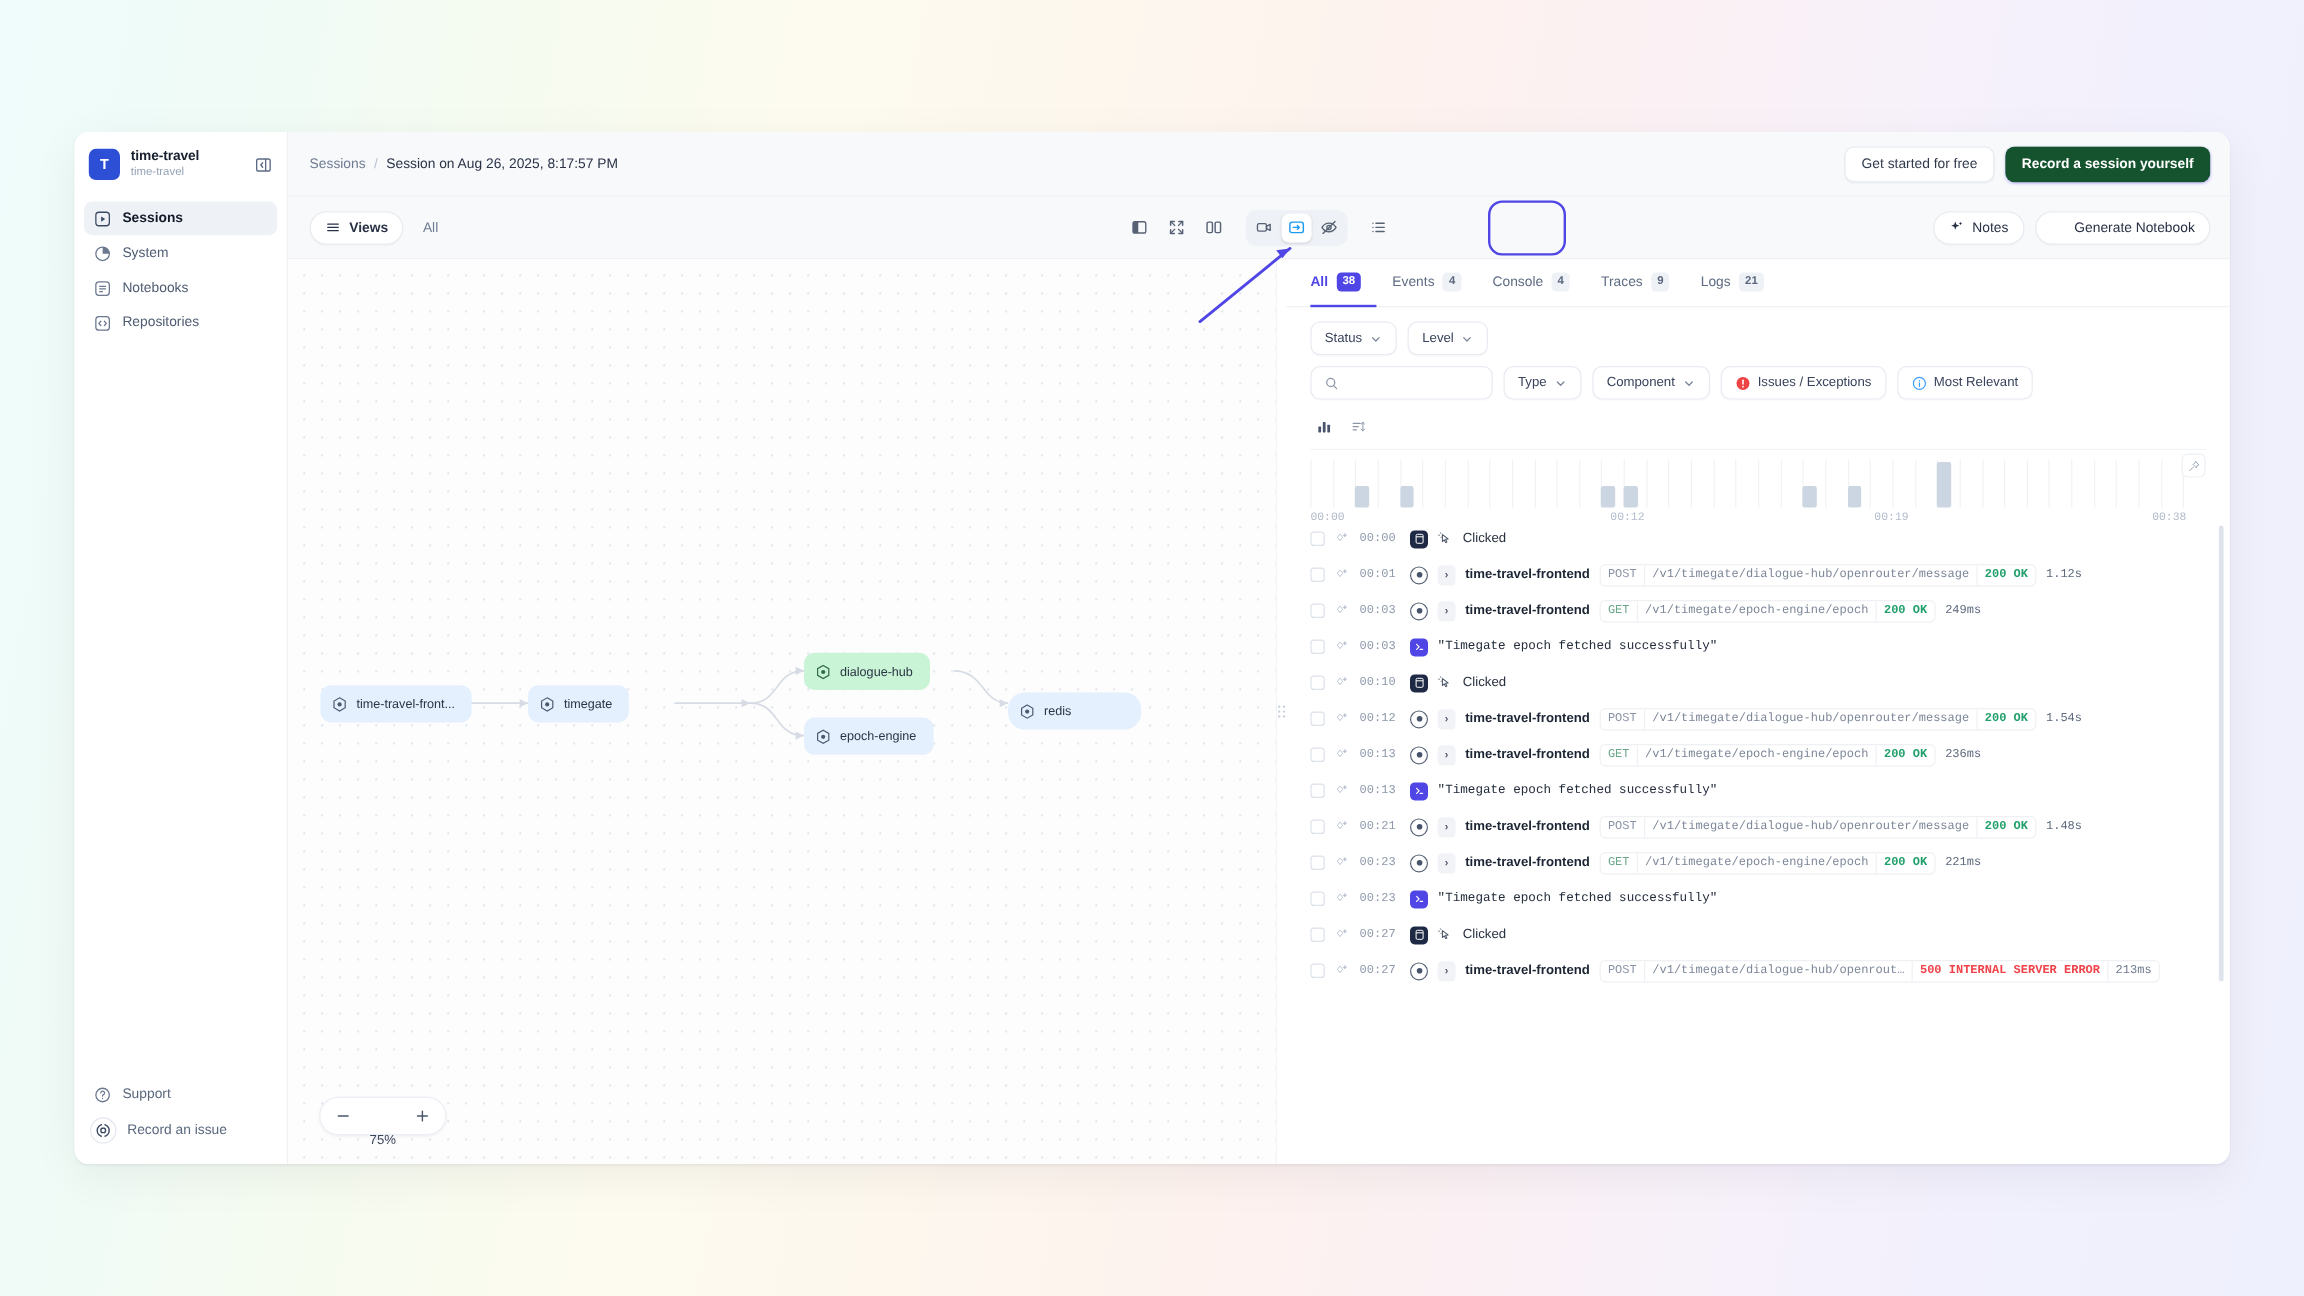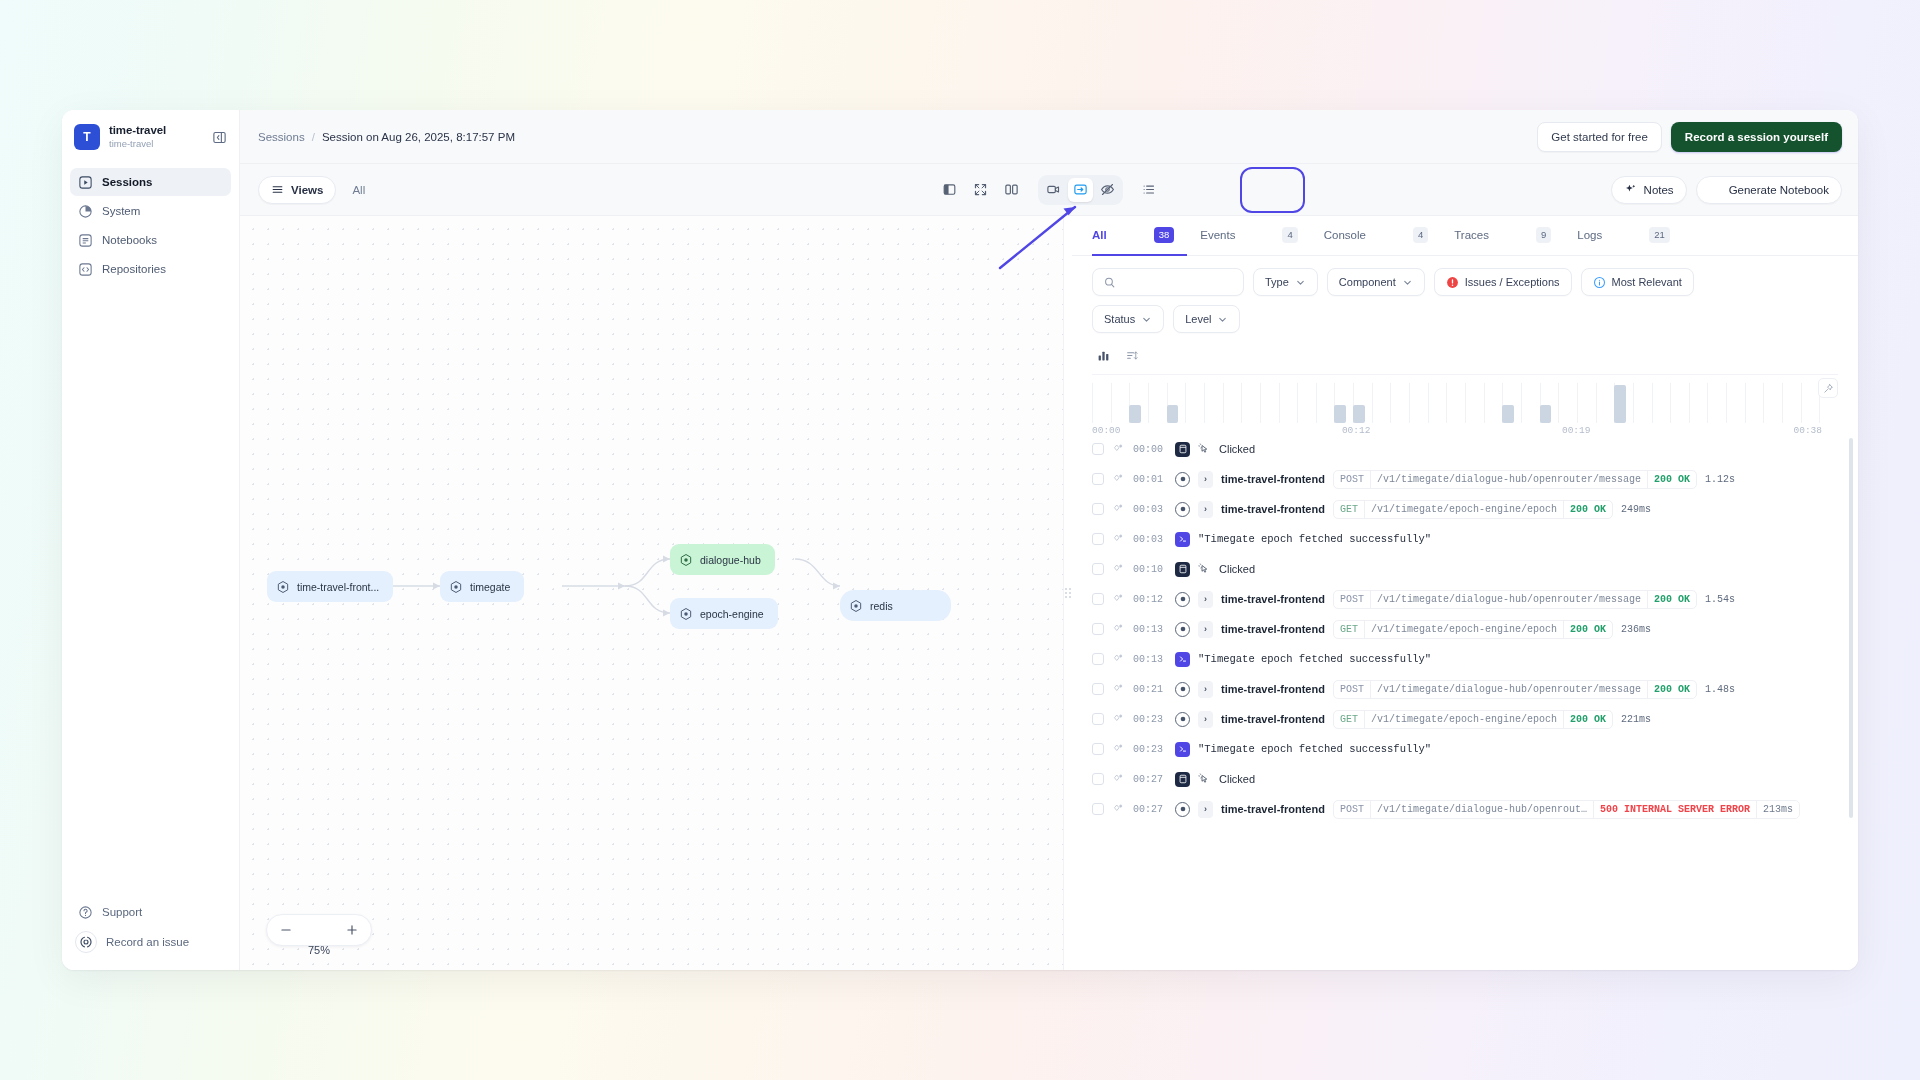--- a/index.html
+++ b/index.html
@@ -202,22 +202,22 @@
   .tabs { display: flex; align-items: center; gap: 0; padding: 0 20px; border-bottom: 1px solid #eef0f4; height: 40px; flex: 0 0 40px; }
   .tab {
     display: flex; align-items: center; gap: 7px;
     height: 40px; padding: 0 13px; cursor: pointer;
     font-size: 11.5px; color: #5e6b82; font-weight: 500;
     border-bottom: 2px solid transparent; margin-bottom: -1px;
   }
   .tab:first-child { padding-left: 0; }
   .tab.active { color: #4f46e5; font-weight: 600; border-bottom-color: #4f46e5; }
   .tab .cnt {
-    font-size: 9.5px; font-weight: 400; color: #5c6880;
-    background: #eef1f6; border-radius: 4px; padding: 2px 5px; line-height: 1.25; margin-left: 40px;
+    font-size: 9.5px; font-weight: 700; color: #5c6880;
+    background: #eef1f6; border-radius: 4px; padding: 2px 5px; line-height: 1.25;
   }
   .tab.active .cnt { background: #4f46e5; color: #fff; }
 
   .filters { padding: 12px 20px 0 20px; display: flex; flex-direction: column; gap: 9px; }
   .filter-row { display: flex; align-items: center; gap: 9px; flex-wrap: nowrap; }
   .fpill {
     display: inline-flex; align-items: center; gap: 6px;
     height: 28px; padding: 0 11px;
     border: 1px solid #e8ebf1; border-radius: 8px; background: #fff;
     font-size: 11px; color: #38425a; cursor: pointer; white-space: nowrap;
@@ -547,21 +547,21 @@
         <div class="node blue" style="left:430px; top:382px;">
           <span class="nico">
             <svg width="14" height="14" viewBox="0 0 24 24" fill="none" stroke="currentColor" stroke-width="1.7">
               <path d="M12 2.6l8 4.6v9.6l-8 4.6-8-4.6V7.2z"></path>
                 <circle cx="12" cy="12" r="3" fill="currentColor" stroke="none"></circle>
             </svg>
           </span>
           <span>epoch-engine</span>
         </div>
 
-        <div class="node blue" style="left:600px; top:374px; width:111px;border-radius:14px;">
+        <div class="node blue" style="left:600px; top:361px; width:111px;border-radius:14px;">
           <span class="nico">
             <svg width="14" height="14" viewBox="0 0 24 24" fill="none" stroke="currentColor" stroke-width="1.7">
               <path d="M12 2.6l8 4.6v9.6l-8 4.6-8-4.6V7.2z"></path>
                 <circle cx="12" cy="12" r="3" fill="currentColor" stroke="none"></circle>
             </svg>
           </span>
           <span>redis</span>
         </div>
 
         <div class="zoom-ctl">
@@ -611,20 +611,39 @@
             <span class="cnt">9</span>
           </div>
           <div class="tab">
             <span>Logs</span>
             <span class="cnt">21</span>
           </div>
         </div>
 
         <div class="filters">
           <div class="filter-row">
+            <div class="fpill">
+              <span>Status</span>
+              <span style="display:flex">
+                <svg width="11" height="11" viewBox="0 0 24 24" fill="none" stroke="#7b8699" stroke-width="2.4" stroke-linecap="round" stroke-linejoin="round">
+                    <path d="M6 9.5l6 6 6-6"></path>
+                  </svg>
+              </span>
+            </div>
+            <div class="fpill">
+              <span>Level</span>
+              <span style="display:flex">
+                <svg width="11" height="11" viewBox="0 0 24 24" fill="none" stroke="#7b8699" stroke-width="2.4" stroke-linecap="round" stroke-linejoin="round">
+                    <path d="M6 9.5l6 6 6-6"></path>
+                  </svg>
+              </span>
+            </div>
+          </div>
+
+          <div class="filter-row">
             <label class="search-box">
               <span style="display:flex">
                 <svg width="13" height="13" viewBox="0 0 24 24" fill="none" stroke="#8b96a8" stroke-width="1.9" stroke-linecap="round">
                   <circle cx="11" cy="10.5" r="6.2"></circle>
                     <line x1="15.6" y1="15.4" x2="20" y2="20"></line>
                 </svg>
               </span>
               <input type="text" value="" placeholder="" style="">
             </label>
             <div class="fpill">
@@ -655,39 +674,20 @@
             </div>
             <div class="fpill">
               <span style="display:flex">
                 <svg width="13" height="13" viewBox="0 0 24 24" fill="none" stroke="#3b9eff" stroke-width="1.9">
                     <circle cx="12" cy="12" r="9.2"></circle>
                     <line x1="12" y1="11" x2="12" y2="16.4" stroke-linecap="round"></line>
                     <circle cx="12" cy="7.8" r="1.1" fill="#3b9eff" stroke="none"></circle>
                   </svg>
               </span>
               <span>Most Relevant</span>
-            </div>
-          </div>
-
-          <div class="filter-row">
-            <div class="fpill">
-              <span>Status</span>
-              <span style="display:flex">
-                <svg width="11" height="11" viewBox="0 0 24 24" fill="none" stroke="#7b8699" stroke-width="2.4" stroke-linecap="round" stroke-linejoin="round">
-                    <path d="M6 9.5l6 6 6-6"></path>
-                  </svg>
-              </span>
-            </div>
-            <div class="fpill">
-              <span>Level</span>
-              <span style="display:flex">
-                <svg width="11" height="11" viewBox="0 0 24 24" fill="none" stroke="#7b8699" stroke-width="2.4" stroke-linecap="round" stroke-linejoin="round">
-                    <path d="M6 9.5l6 6 6-6"></path>
-                  </svg>
-              </span>
             </div>
           </div>
 
           <div class="icon-row">
             <div class="icon-sm act">
               <svg width="13" height="13" viewBox="0 0 24 24" fill="#47536b">
                   <rect x="3" y="12" width="4.2" height="9" rx="1"></rect>
                   <rect x="9.9" y="5" width="4.2" height="16" rx="1"></rect>
                   <rect x="16.8" y="9" width="4.2" height="12" rx="1"></rect>
                 </svg>

